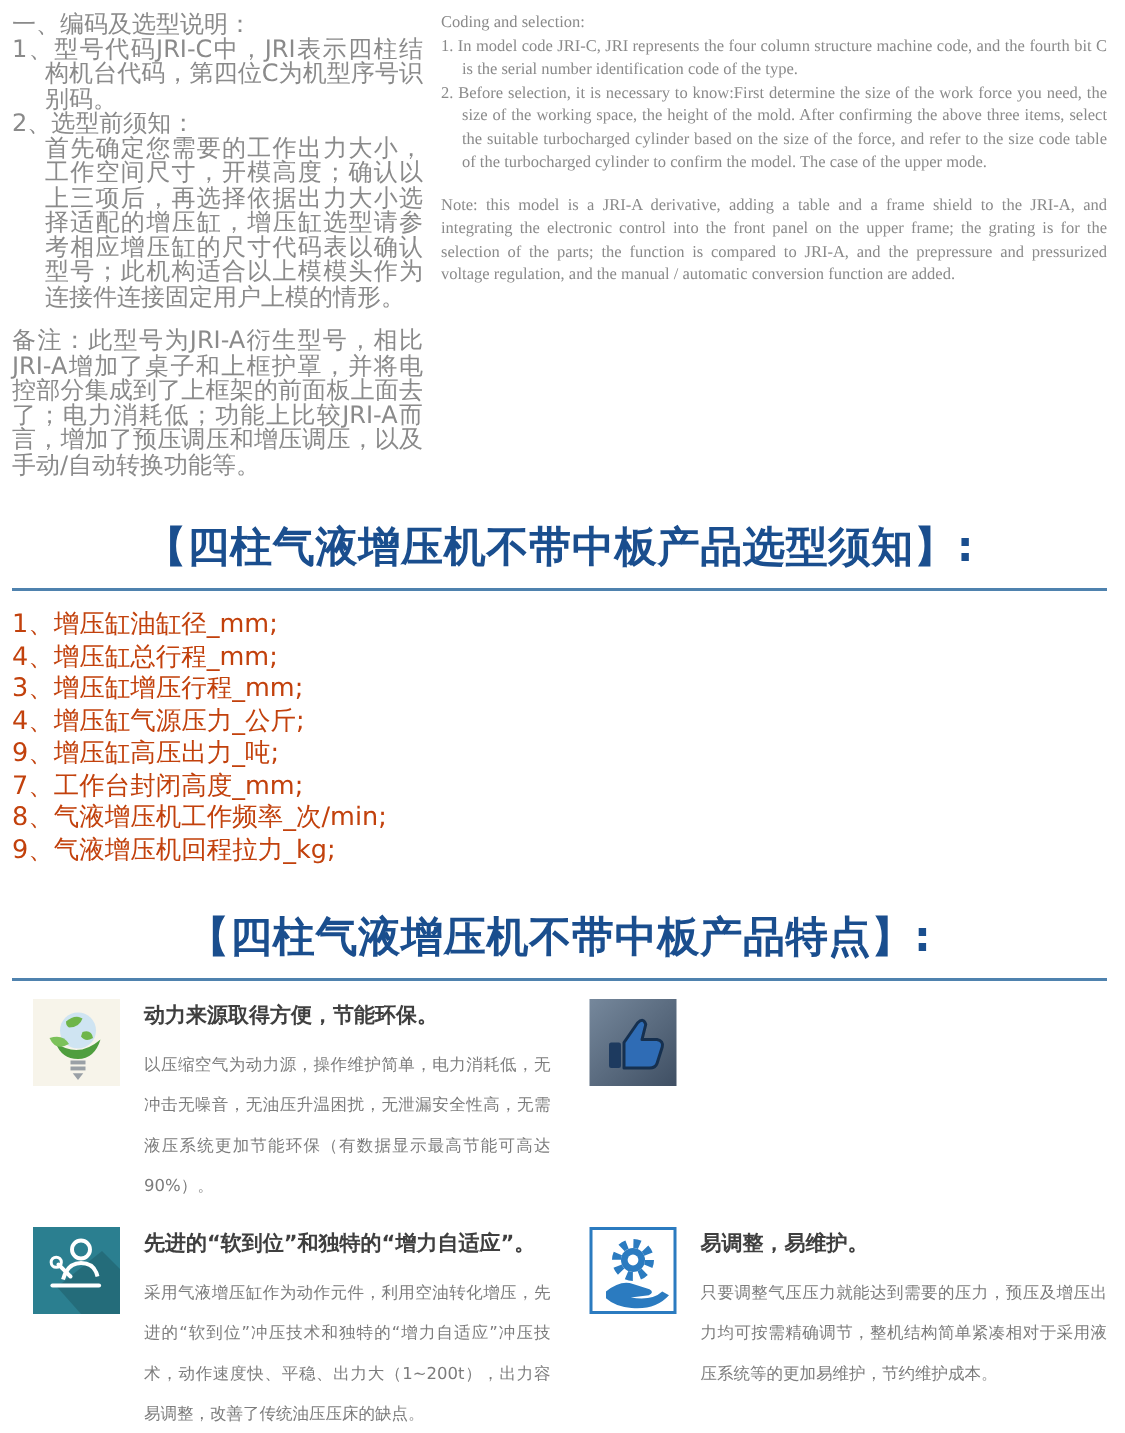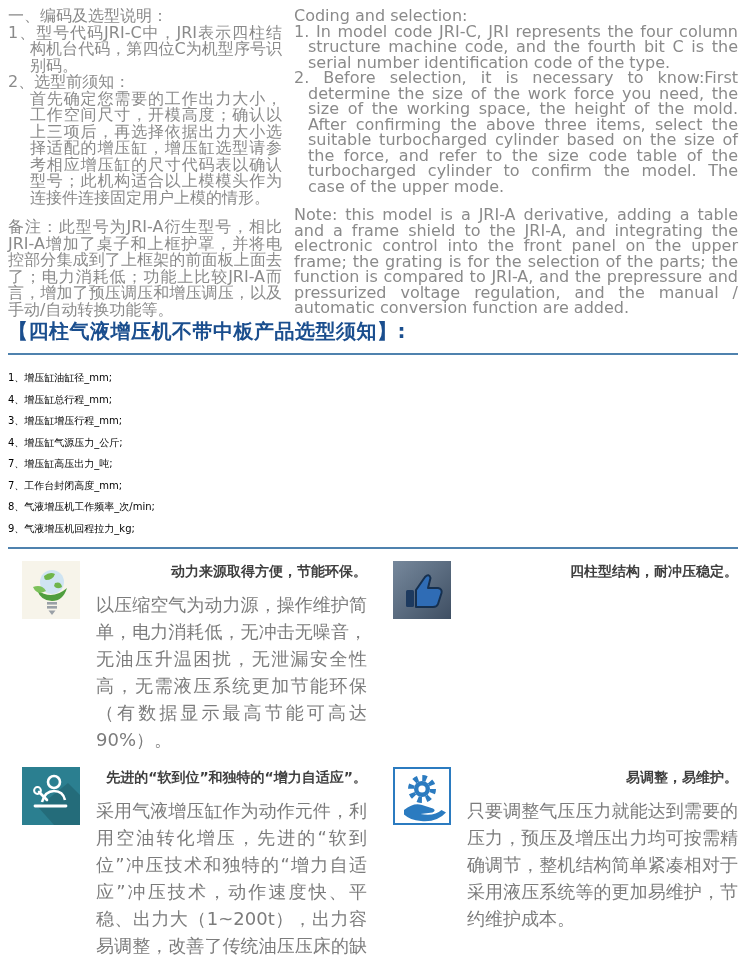--- a/index.html
+++ b/index.html
@@ -9,46 +9,47 @@
     min-height: 955px;
     margin: 0 auto;
     font-family: "DejaVu Sans", "Liberation Sans", sans-serif;
     color: #7b7b7b;
   }
   .page { padding: 8px 12px 10px 8px; }
 
   
   .intro { display: flex; gap: 12px; }
   .intro-zh { width: 274px; flex-shrink: 0; font-size: 16px; line-height: 16.5px; color: #8a8a8a; text-align: justify; }
-  .intro-en { flex: 1; font-size: 16px; line-height: 15.5px; color: #8a8a8a; text-align: justify; }
+  .intro-en { flex: 1; font-size: 11px; line-height: 15.5px; color: #8a8a8a; text-align: justify; font-family: Liberation Serif, serif; }
   .hang-zh { padding-left: 22px; text-indent: -22px; }
   .hang-en { padding-left: 14px; text-indent: -14px; }
   .indent-zh { padding-left: 22px; }
   .note-p { margin-top: 13px; }
 
   
   .section-header {
-    margin-top: 0;
-    font-size: 20px;
+    margin-top: 28px;
+    font-size: 28px;
     font-weight: bold;
     color: #1a4e8e;
     letter-spacing: 0.5px;
+    text-align: center;
   }
   .section-divider {
     border: none;
     border-top: 2px solid #4f82ae;
     margin: 8px 0 0 0;
   }
 
   
   .selection-list { list-style: none; margin-top: 12px; }
   .selection-list li {
-    font-size: 10px;
+    font-size: 17px;
     line-height: 21.5px;
-    color: #000000;
+    color: #c2410c;
   }
 
   
   .features-grid {
     display: grid;
     grid-template-columns: 1fr 1fr;
     column-gap: 26px;
     row-gap: 14px;
     margin-top: 12px;
     padding-left: 14px;
@@ -62,24 +63,23 @@
   .icon-gear  { background: #ffffff; border: 2px solid #2b7bc0; }
   .icon-knife { background: #ffffff; border: 1px solid #555; }
   .icon-tools { background: #dd7b16; overflow: hidden; }
   .feature-text { flex: 1; }
   .feature-title {
     font-size: 14px;
     font-weight: bold;
     color: #3f3f3f;
     margin-top: 2px;
     margin-bottom: 10px;
-    text-align: right;
   }
   .feature-body {
-    font-size: 18px;
+    font-size: 11px;
     line-height: 27px;
     color: #7c7c7c;
     text-align: justify;
   }
 </style>
 </head>
 <body>
 
 <div class="page">
 
@@ -100,26 +100,27 @@
   </div>
 
   <h2 class="section-header">【四柱气液增压机不带中板产品选型须知】:</h2>
   <hr class="section-divider">
 
   <ul class="selection-list">
     <li>1、增压缸油缸径_mm;</li>
     <li>4、增压缸总行程_mm;</li>
     <li>3、增压缸增压行程_mm;</li>
     <li>4、增压缸气源压力_公斤;</li>
-    <li>7、增压缸高压出力_吨;</li>
+    <li>9、增压缸高压出力_吨;</li>
     <li>7、工作台封闭高度_mm;</li>
     <li>8、气液增压机工作频率_次/min;</li>
     <li>9、气液增压机回程拉力_kg;</li>
   </ul>
 
+  <h2 class="section-header">【四柱气液增压机不带中板产品特点】:</h2>
   <hr class="section-divider">
 
   <div class="features-grid">
 
     <div class="feature-card">
       <span class="feature-icon icon-eco">
         <svg viewBox="0 0 58 58">
           <circle cx="30" cy="21" r="12" fill="#cfe4f2"></circle>
           <path d="M22 15 q6 -5 11 -2 q-2 6 -9 6 q-2 -1 -2 -4 z" fill="#6fb54a"></path>
           <path d="M33 22 q6 -2 7 4 q-5 3 -8 -1 z" fill="#6fb54a"></path>
@@ -137,21 +138,20 @@
     </div>
 
     <div class="feature-card">
       <span class="feature-icon icon-thumb">
         <svg viewBox="0 0 58 58">
           <rect x="13" y="29" width="8" height="17" rx="1.5" fill="#1d3a5f"></rect>
           <path d="M23 46 V29 l9 -13 q4 -4 5.5 1 l-2.5 10 h10 q4.5 1 3.5 5 l-3.5 11 q-1 3 -5 3 z" fill="#2f6cb5" stroke="#16304f" stroke-width="2" stroke-linejoin="round"></path>
         </svg>
       </span>
       <div class="feature-text">
-        <div class="feature-title">四柱型结构，耐冲压稳定。</div>
       </div>
     </div>
 
     <div class="feature-card">
       <span class="feature-icon icon-serv">
         <svg viewBox="0 0 58 58">
           <polygon points="16,40 46,16 58,28 58,58 32,58" fill="rgba(0,0,0,0.15)"></polygon>
           <circle cx="32" cy="15" r="6" fill="none" stroke="#ffffff" stroke-width="2.6"></circle>
           <path d="M20 35 q3 -11 12 -11 q9 0 11 9" fill="none" stroke="#ffffff" stroke-width="2.6"></path>
           <path d="M13 39 h31" stroke="#ffffff" stroke-width="2.8" stroke-linecap="round"></path>

